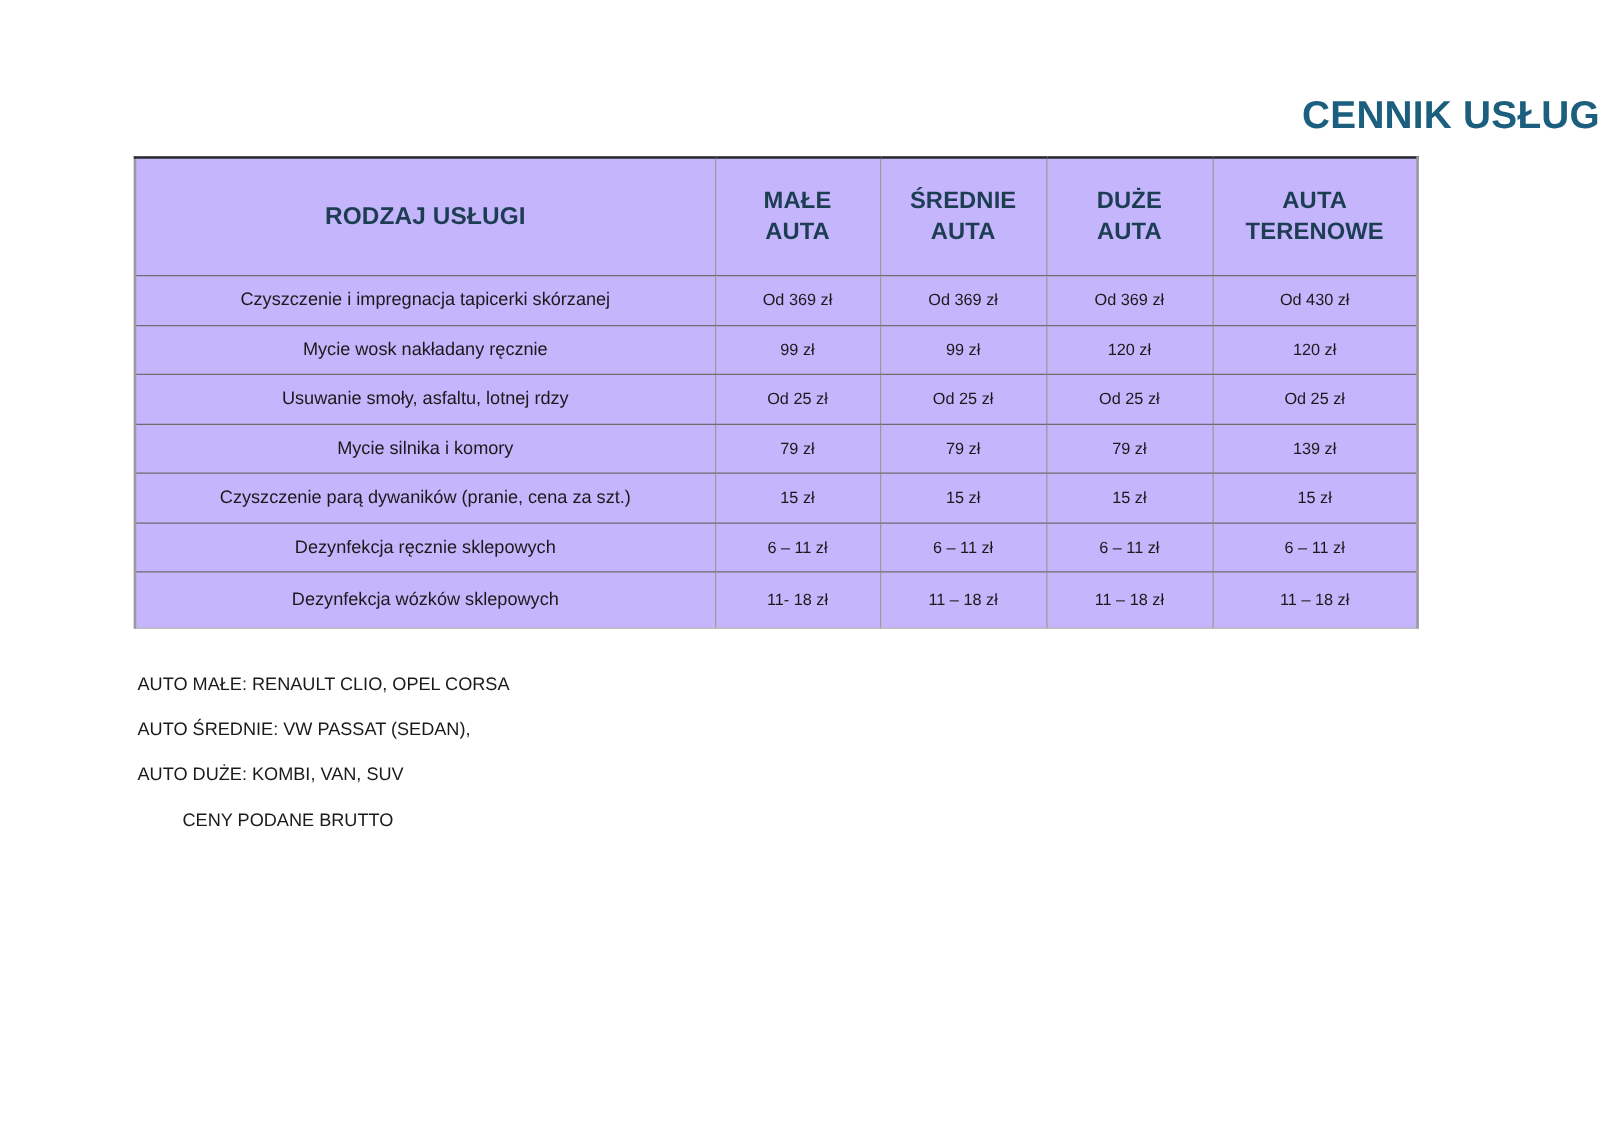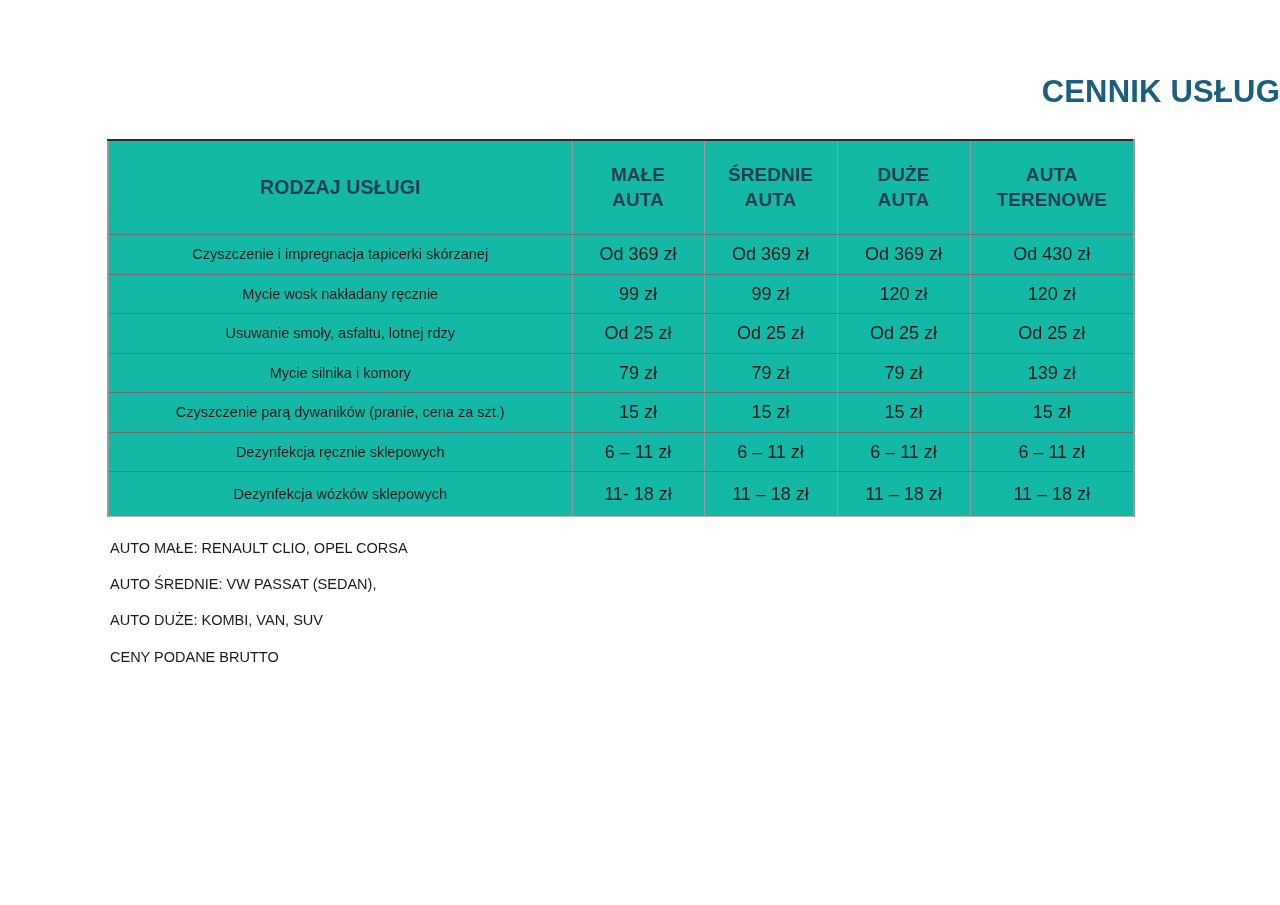--- a/index.html
+++ b/index.html
@@ -35,25 +35,25 @@
     font-weight: bold;
     letter-spacing: 0.2px;
     color: #1b5e7e;
     line-height: 1.1;
   }
 
   
   .price-table {
     position: absolute;
     left: 107px;
-    top: 139px;
+    top: 125px;
     width: 1026px;
     border-collapse: collapse;
     table-layout: fixed;
-    background: #14b8a6;
+    background: #c4b5fd;
   }
 
   .price-table col.c-service { width: 464px; }
   .price-table col.c-small   { width: 132px; }
   .price-table col.c-medium  { width: 133px; }
   .price-table col.c-large   { width: 133px; }
   .price-table col.c-offroad { width: 164px; }
 
   .price-table th,
   .price-table td {
@@ -74,21 +74,21 @@
     color: #1c3d52;
     line-height: 1.28;
     letter-spacing: 0.1px;
   }
   .price-table thead th.h-service {
     font-size: 19.5px;
   }
 
   .price-table tbody td {
     height: 38.5px;
-    font-size: 18px;
+    font-size: 13px;
     font-weight: normal;
     color: #1a1a1a;
     line-height: 1.25;
   }
 
   .price-table tbody tr:last-child td {
     border-bottom: 1px solid #b9b9b9;
     height: 44px;
   }
 
@@ -109,21 +109,21 @@
     top: 540px;
     width: 800px;
   }
   .note-line {
     font-size: 14.5px;
     color: #1a1a1a;
     line-height: 1.15;
     margin-bottom: 19.5px;
     white-space: nowrap;
   }
-  .note-line:last-child { margin-bottom: 0; }
+  .note-line:last-child { margin-bottom: 0; margin-left: 36px; }
 </style>
 </head>
 <body>
 
 <div class="page">
 
   <h1 class="doc-title">CENNIK USŁUG</h1>
 
   <table class="price-table">
     <colgroup>

